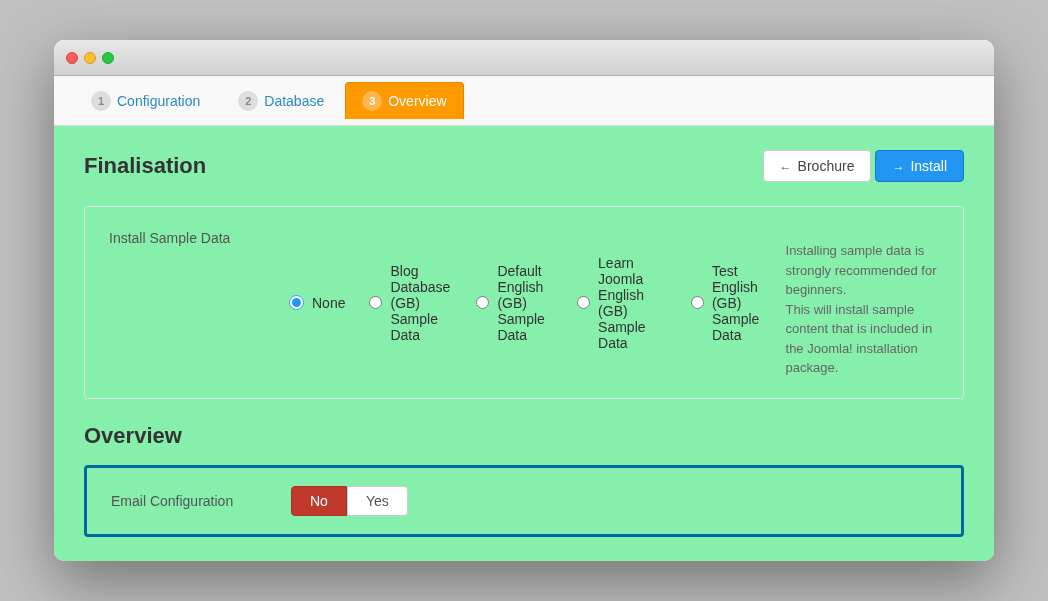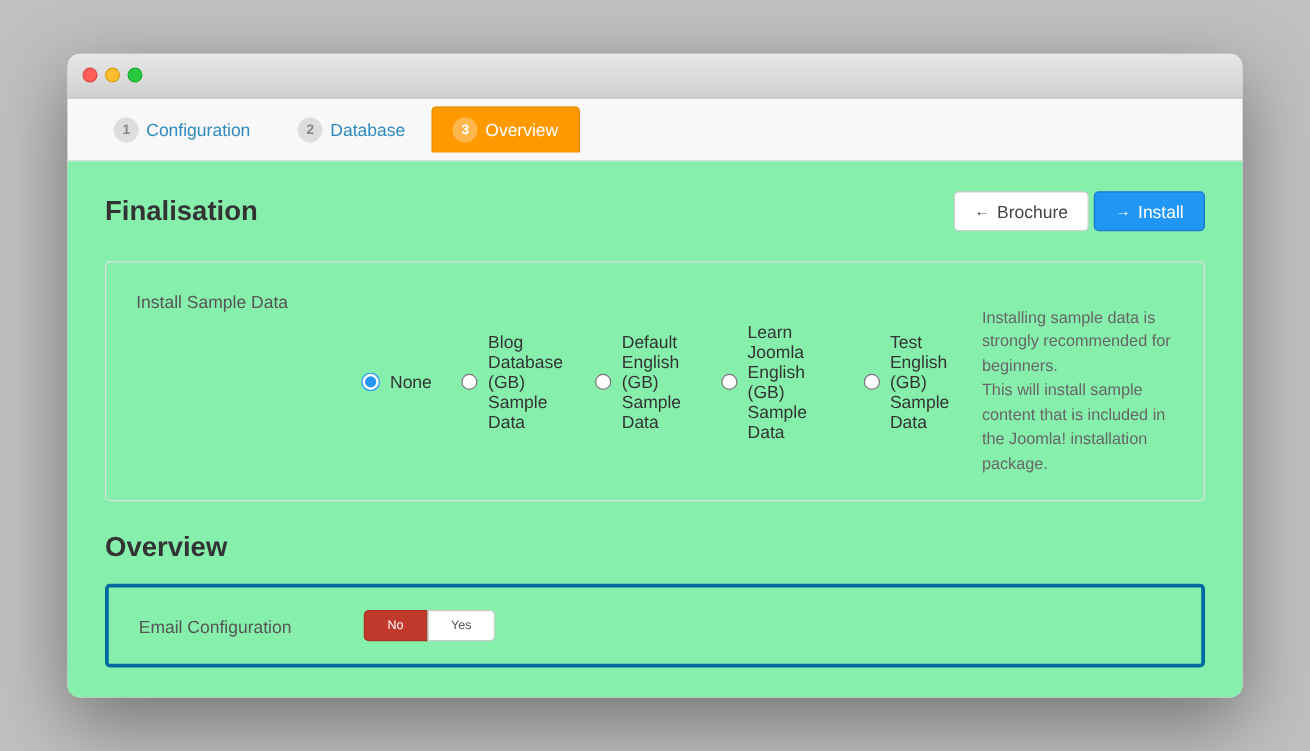--- a/index.html
+++ b/index.html
@@ -239,21 +239,21 @@
       color: #555;
     }
 
     .toggle-buttons {
       display: flex;
       gap: 0;
     }
 
     .toggle-btn {
       padding: 6px 18px;
-      font-size: 10px;
+      font-size: 14px;
       cursor: pointer;
       border: 1px solid #ccc;
       font-weight: 500;
     }
 
     .toggle-btn:first-child {
       border-radius: 4px 0 0 4px;
     }
 
     .toggle-btn:last-child {

